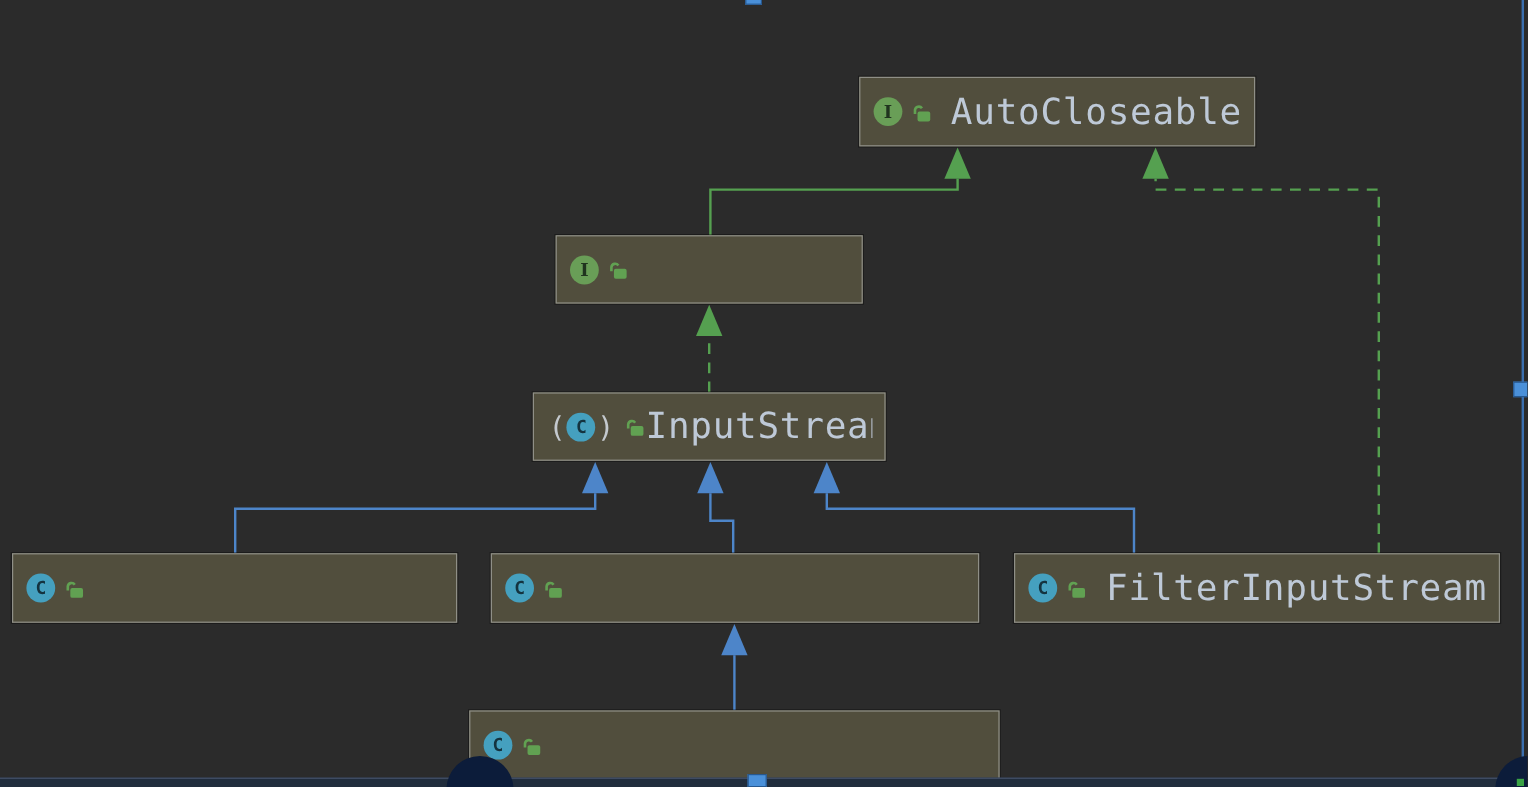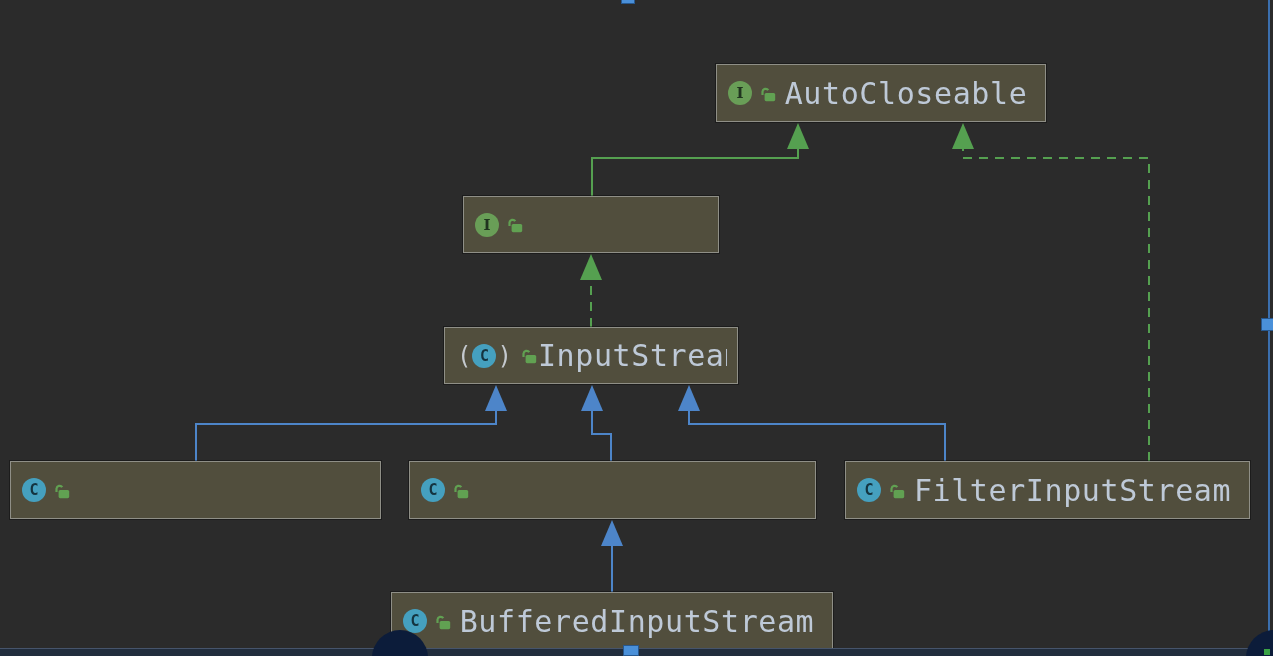--- a/index.html
+++ b/index.html
@@ -26,21 +26,21 @@
   .circle {
     display: inline-flex; align-items: center; justify-content: center;
     width: 24px; height: 24px; border-radius: 50%;
     font-weight: bold;
   }
   .circle.iface { background: #699e57; color: #20341f; font-family: "DejaVu Serif", serif; font-size: 15px; }
   .circle.cls   { background: #45a0bf; color: #14333f; font-family: "DejaVu Sans Mono", monospace; font-size: 15px; }
   .paren { color: #c4c9ce; font-size: 24px; line-height: 24px; margin: 0 1px; font-family: "DejaVu Sans Mono", monospace; }
   .lock { display: inline-flex; margin-left: 7px; flex: none; }
   .label {
-    flex: 1; text-align: center;
+    flex: 1; text-align: right;
     color: #bec9d7; font-size: 30px; letter-spacing: 0.6px;
     white-space: nowrap; overflow: hidden;
   }
   .handle {
     position: absolute;
     background: #4a90d9;
     border: 1px solid #27588f;
     box-sizing: border-box;
     z-index: 30;
   }
@@ -171,21 +171,20 @@
       <div class="node" style="left: 391px; top: 592px; width: 442px; height: 58px;">
         <span class="icon">
           <span class="circle cls">C</span>
         </span>
         <span class="lock">
           <svg width="18" height="17" viewBox="0 0 18 17">
             <path d="M3.5 10 V6.6 A3.2 3.2 0 0 1 9.3 5.2" fill="none" stroke="#61a152" stroke-width="2.2"></path>
             <rect x="5.6" y="8" width="10.6" height="8.2" rx="1.6" fill="#61a152"></rect>
           </svg>
         </span>
-        <span class="label">BufferedInputStream</span>
       </div>
     </div>
 
   <div class="handle" id="h-top" style="left:621px; top:-8px;  width:14px; height:12px;"></div>
   <div class="handle" id="h-right" style="left:1261px; top:318px; width:13px; height:13px;"></div>
   <div class="handle" id="h-bottom" style="left:623px; top:645px; width:16px; height:11px;"></div>
 
   <div id="right-hairline" style="left:1268px;"></div>
   <div id="bottom-scrollbar"></div>
   <div class="corner-arc" style="left:372px;  top:630px;"></div>

